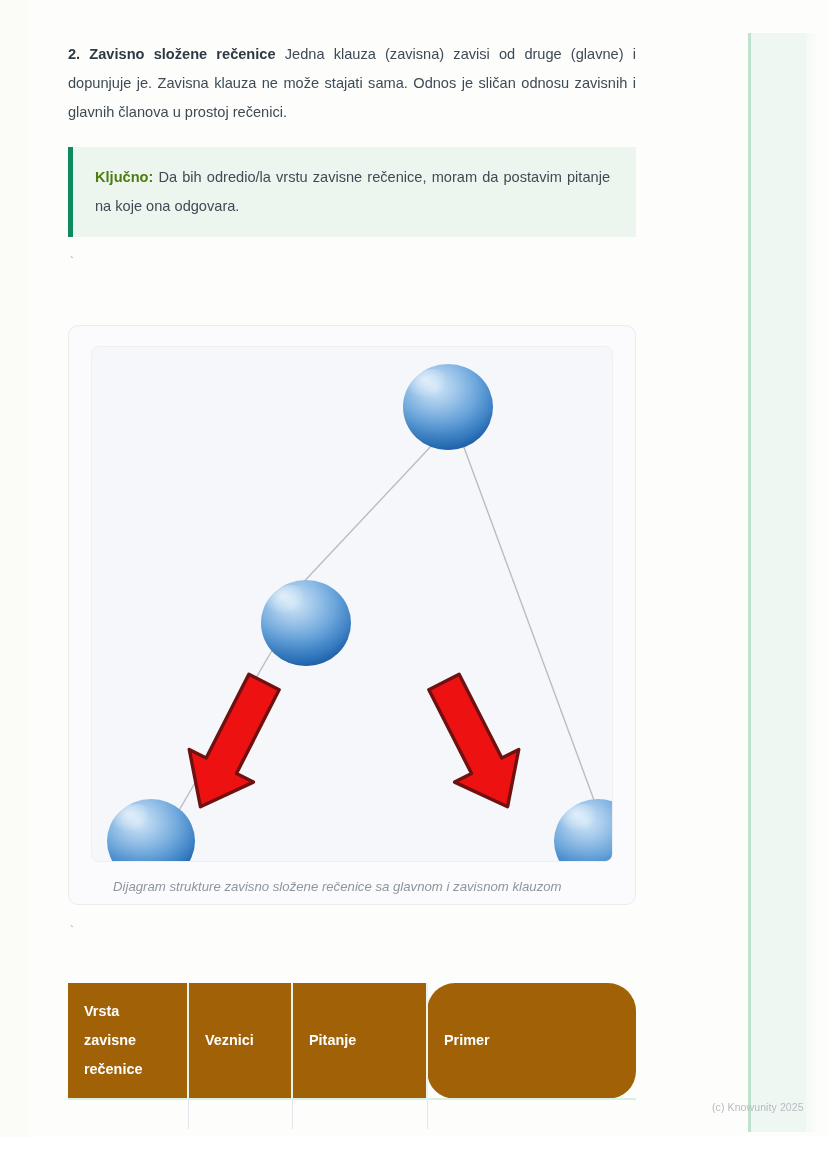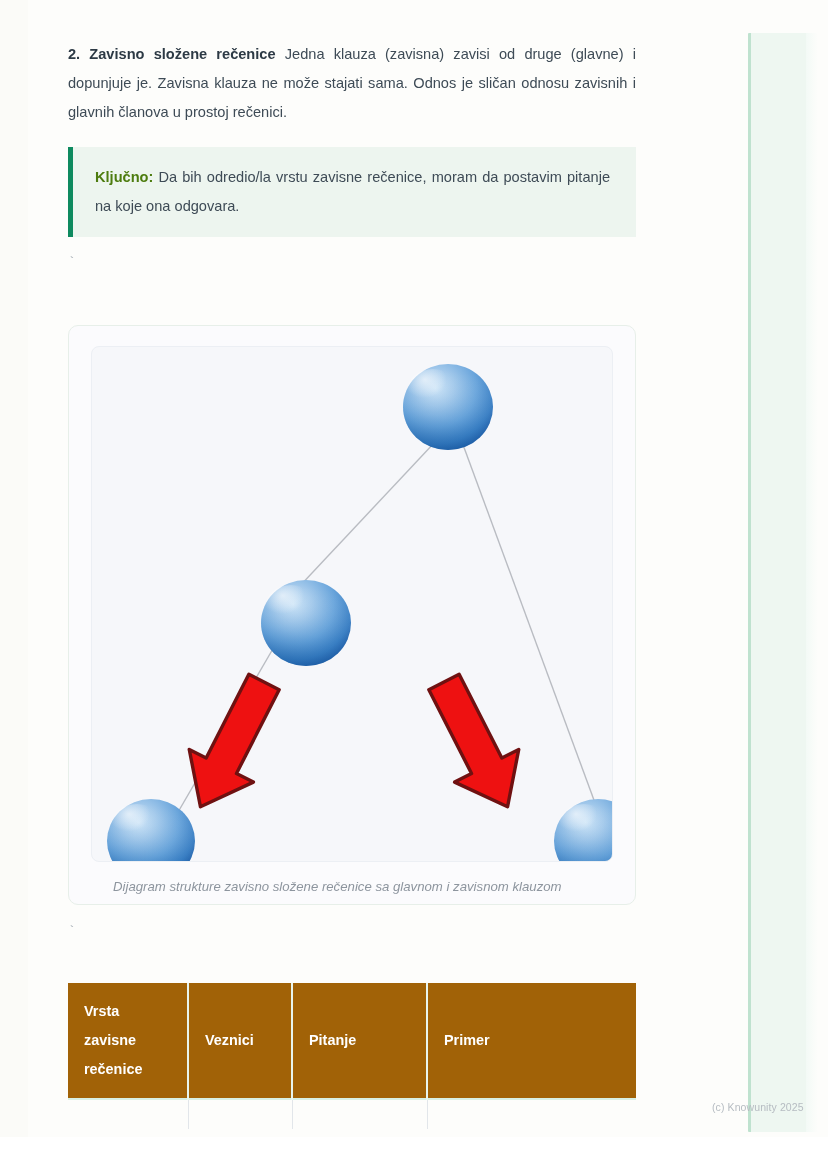--- a/index.html
+++ b/index.html
@@ -119,21 +119,21 @@
     background: #a16207;
     color: #ffffff;
     font-size: 14.4px;
     font-weight: bold;
     text-align: left;
     vertical-align: middle;
     padding: 14px 16px;
     border-right: 2px solid #e8f5ee;
     line-height: 29px;
   }
-  table.kn-table th:last-child { border-right: none; }
+  table.kn-table th:last-child { border-right: none; border-radius: 28px; }
   table.kn-table td {
     background: #fdfdfb;
     border-right: 1px solid #e2e6ea;
     border-top: 2px solid #d9f0e4;
     height: 30px;
     padding: 4px 16px;
   }
   table.kn-table td:last-child { border-right: none; }
 
   .col-1 { width: 120px; }

